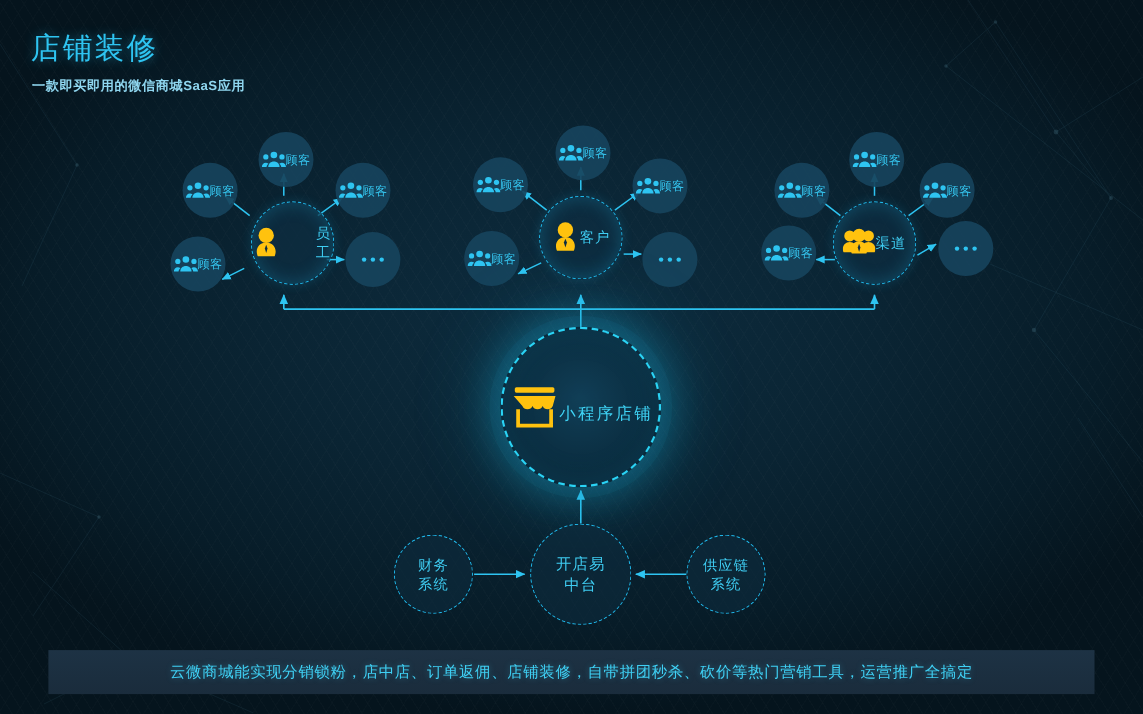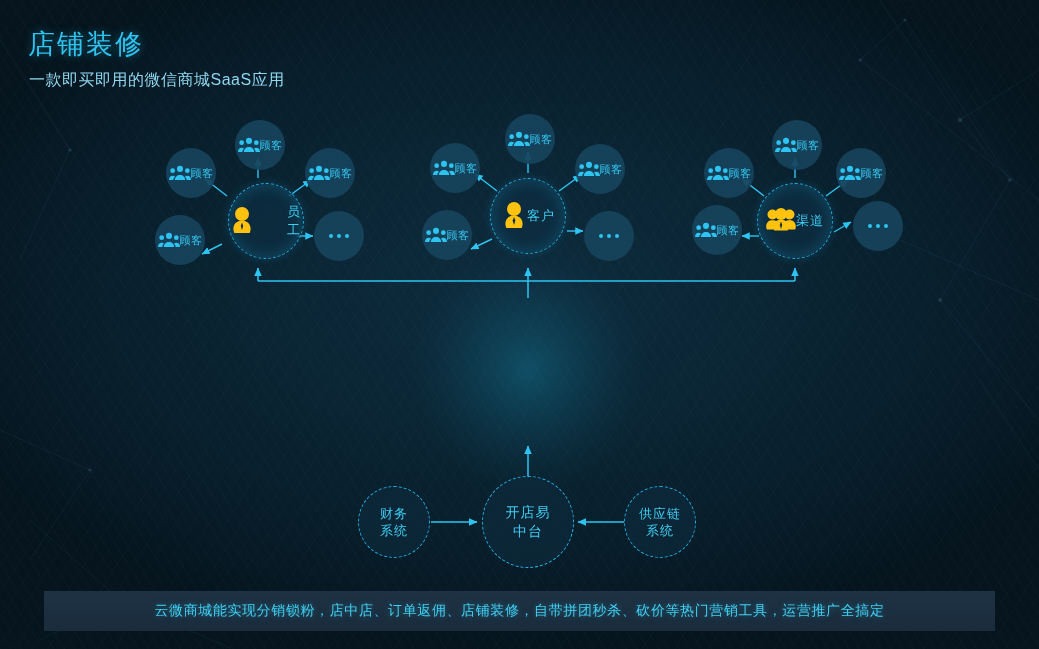--- a/index.html
+++ b/index.html
@@ -43,24 +43,25 @@
     left: 28px; top: 26px;
     font-size: 27px;
     letter-spacing: 2px;
     color: #2ec4f1;
     text-shadow: 0 0 10px rgba(46,196,241,0.45);
     z-index: 5;
   }
   .subtitle {
     position: absolute;
     left: 29px; top: 70px;
-    font-size: 16px;
+    font-size: 12px;
     letter-spacing: 0.5px;
     color: #8fd6ef;
     z-index: 5;
+    font-weight: bold;
   }
 
   
   .node {
     position: absolute;
     border-radius: 50%;
     display: flex;
     align-items: center;
     justify-content: center;
     box-sizing: border-box;
@@ -478,20 +479,30 @@
               <path d="M23.5 14c-3.6 0-6.3 2.8-6.3 6.4 0 1.8.7 3 .7 3h11.2s.7-1.2.7-3c0-3.6-2.7-6.4-6.3-6.4z"></path>
               <circle cx="15" cy="8" r="6"></circle>
               <path d="M15 13.6c-4.3 0-7.4 3.2-7.4 7.3 0 2.2.8 3.6.8 3.6h13.2s.8-1.4.8-3.6c0-4.1-3.1-7.3-7.4-7.3z"></path>
             </g>
             <path d="M15 15.5 L16.2 19 L15 23 L13.8 19 Z" fill="#0d2e42"></path>
           </svg>
       </span>
       <span class="lb">渠道</span>
     </div>
 
+    <div class="node mainnode" style="left:455px;top:297px;">
+      <span class="ic">
+        <svg width="46" height="40" viewBox="0 0 46 40">
+          <rect x="5" y="2" width="36" height="5" rx="1.5" fill="#ffc20e"></rect>
+          <path d="M4 10 h38 l-2.5 9 a5 5 0 0 1 -4.6 3 a5 5 0 0 1 -4.6 -3 a5 5 0 0 1 -4.6 3 a5 5 0 0 1 -4.6 -3 a5 5 0 0 1 -4.6 3 a5 5 0 0 1 -4.6 -3 z" fill="#ffc20e"></path>
+          <path d="M8 22 v15 h30 v-15" fill="none" stroke="#ffc20e" stroke-width="3.4"></path>
+        </svg>
+      </span>
+      <span class="lb">小程序店铺</span>
+    </div>
 
     <div class="node sys" style="left:358px;top:486px;">
       <span class="lb">
         <span>财务</span><br>
         <span>系统</span>
       </span>
     </div>
 
     <div class="node sys mid" style="left:482px;top:476px;">
       <span class="lb">

